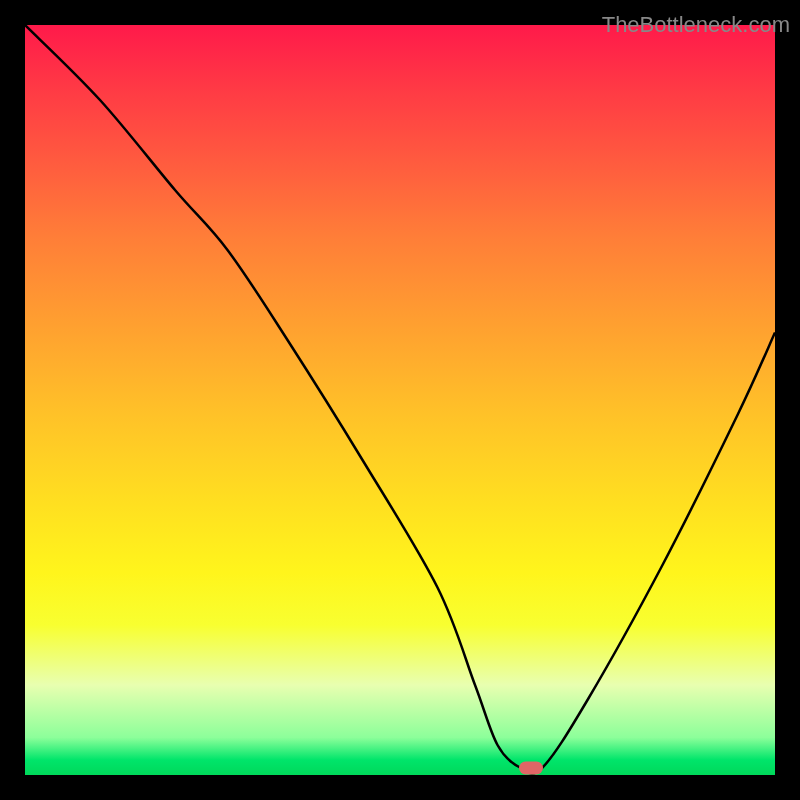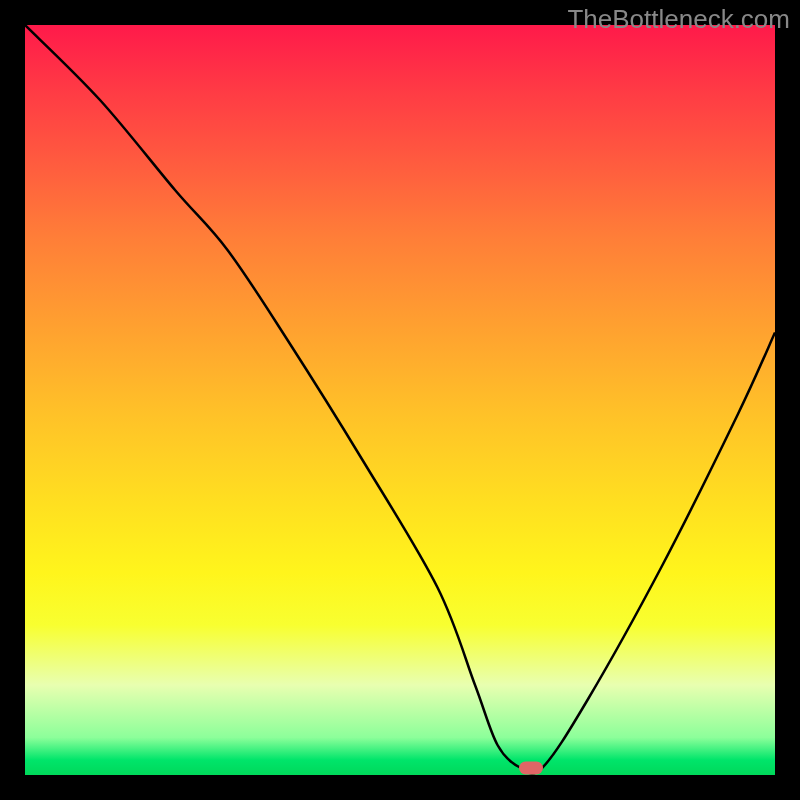--- a/index.html
+++ b/index.html
@@ -40,24 +40,24 @@
       #fff51c 73%,
       #f8ff30 80%,
       #e8ffb0 88%,
       #8cff9a 95%,
       #00e56a 98%,
       #00d85a 100%
     );
   }
   .watermark {
     position: absolute;
-    top: 4px;
+    top: 12px;
     right: 10px;
     color: #888;
-    font-size: 26px;
+    font-size: 22px;
     font-weight: 500;
     z-index: 10;
   }
   svg.curve {
     position: absolute;
     left: 0;
     top: 0;
     width: 100%;
     height: 100%;
   }

